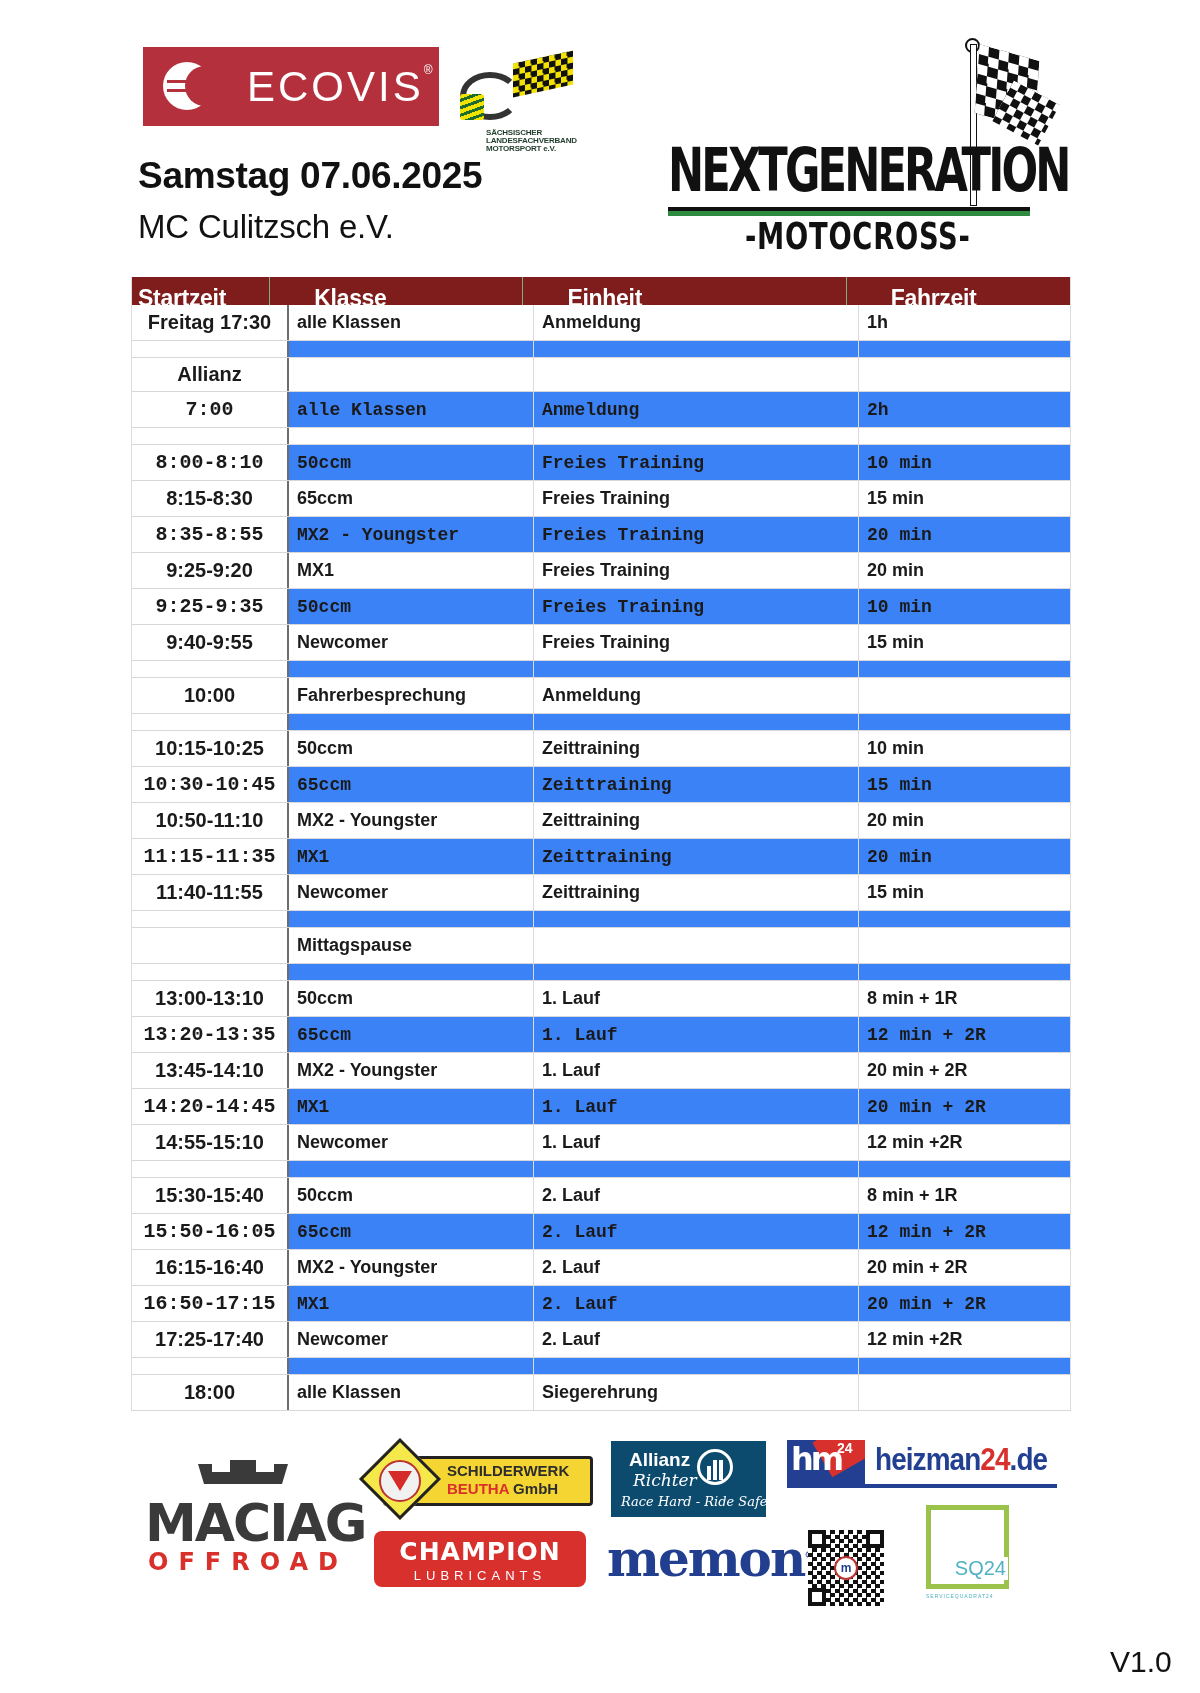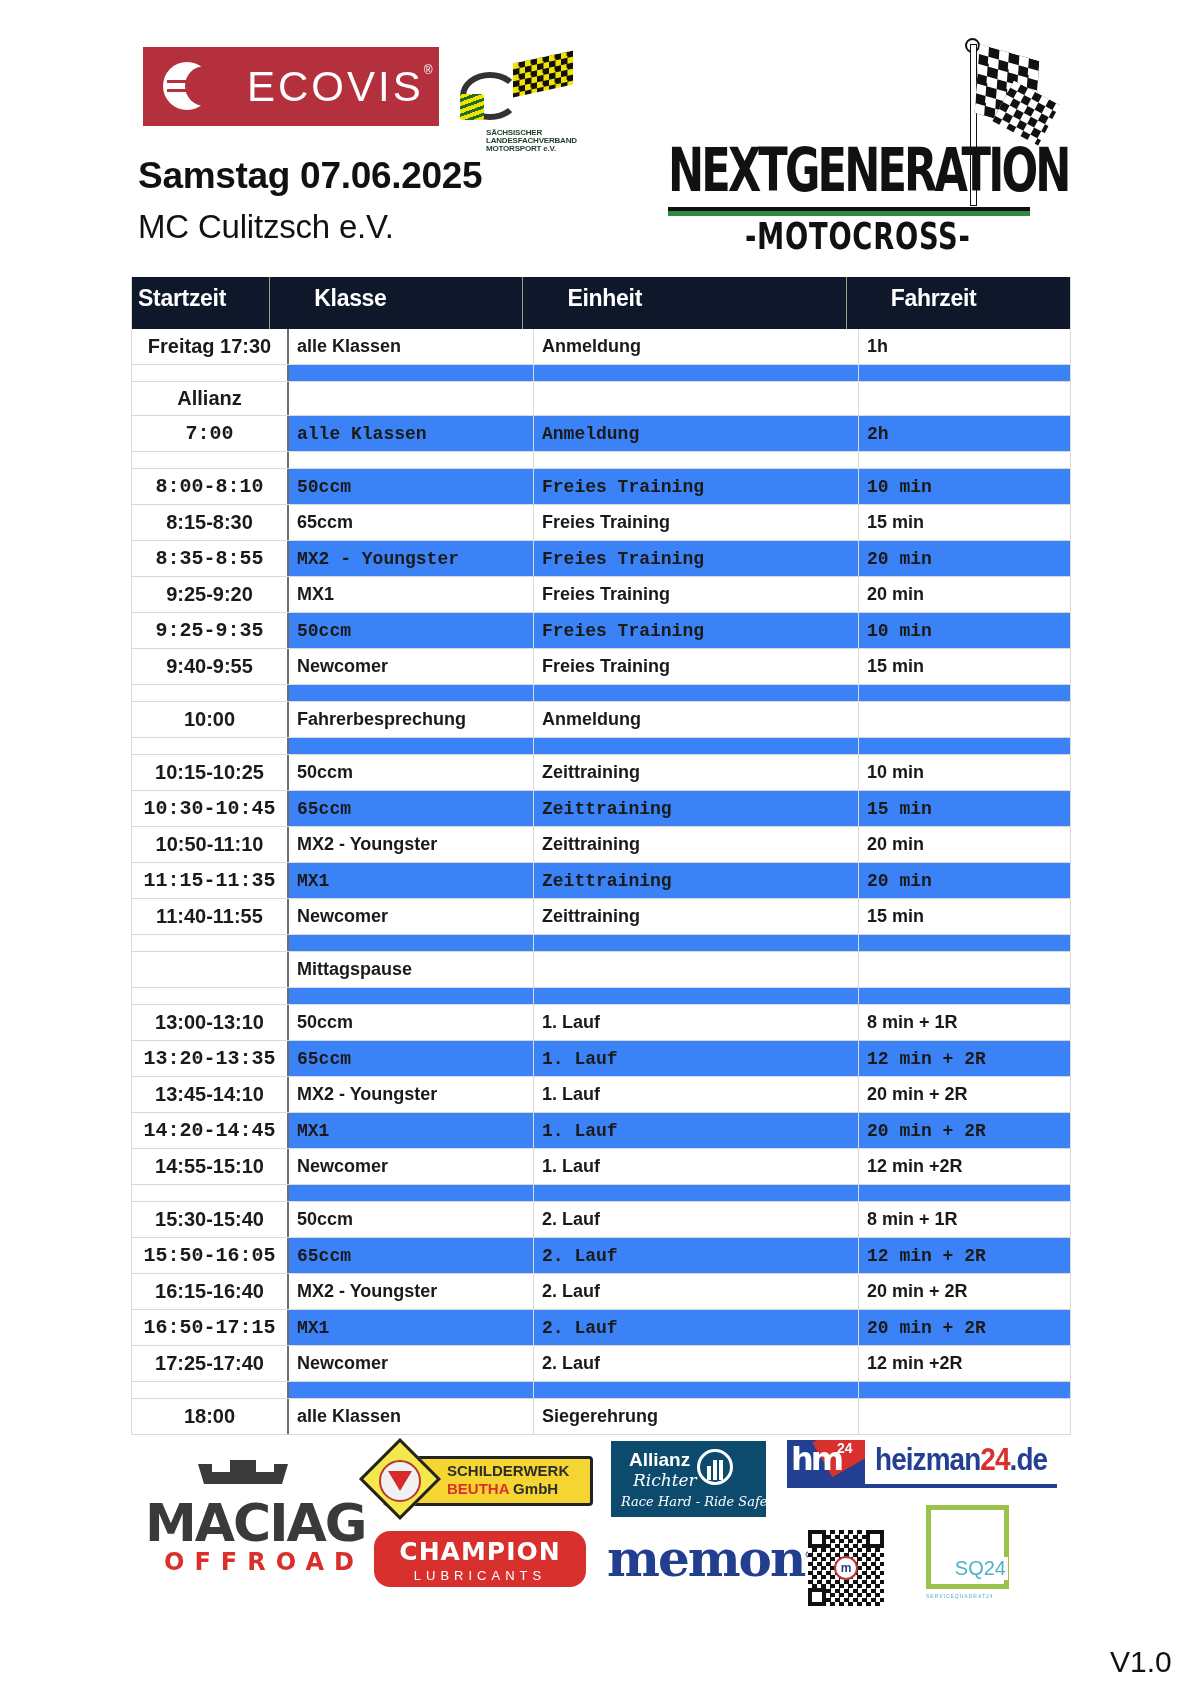--- a/index.html
+++ b/index.html
@@ -48,21 +48,21 @@
   .flagball { left:965px; top:38px; width:11px; height:11px; border-radius:50%; border:2px solid #111; background:#fff; }
   .checker { left:977px; top:52px; width:60px; height:70px;
        background: repeating-conic-gradient(#111 0 25%, #fff 0 50%) 0 0/20px 20px;
        transform: skewY(12deg) rotate(4deg); }
   .checker2 { left:1000px; top:90px; width:52px; height:46px;
        background: repeating-conic-gradient(#111 0 25%, #fff 0 50%) 0 0/16px 16px;
        transform: rotate(28deg); }
 
   
   .tbl { left:131px; top:277px; width:938px; }
-  .thead { display:flex; height:52px; background:#0f172a; color:#fff;gap:38px; }
+  .thead { display:flex; height:28px; background:#7f1d1d; color:#fff;gap:38px; }
   .thead .th { font-size:23px; font-weight:bold; line-height:43px; padding-left:6px; box-sizing:border-box;
        border-right:1px solid #86ab7d; letter-spacing:-0.3px; }
   .thead .th:last-child { border-right:none; }
   .c1 { width:157px; }
   .c2 { width:245px; }
   .c3 { width:325px; }
   .c4 { width:211px; }
   .row { display:flex; border-bottom:1px solid #d6d8dc; box-sizing:border-box; }
   .row.data { height:36px; }
   .row.spacer { height:17px; }
@@ -75,36 +75,36 @@
   .row .td.c1 { justify-content:center; padding-left:0; font-size:20px; background:#fff;
        border-right:2px solid #6d6d6d; }
   .row.spacer .td.c1 { background:#fff; }
   .tbl { border-left:1px solid #dcdcdc; border-right:1px solid #dcdcdc; }
 
   
   .maciag-crown { left:198px; top:1460px; width:90px; height:24px; }
   .maciag { left:145px; top:1493px; font-size:52px; font-weight:bold; color:#3a3a3a; letter-spacing:-2px;
        font-family:"DejaVu Sans", sans-serif; }
   .offroad { left:148px; top:1548px; font-size:24px; font-weight:bold; color:#d9302c; letter-spacing:10px;
-       font-family:"DejaVu Sans", sans-serif;margin-left:16px; }
+       font-family:"DejaVu Sans", sans-serif; }
 
   .schild { left:365px; top:1444px; width:230px; height:74px; }
   .schild .box { position:absolute; left:18px; top:12px; width:210px; height:50px; background:#f5d531;
        border:3px solid #222; border-radius:4px; box-sizing:border-box; }
   .schild .diamond { position:absolute; left:6px; top:6px; width:58px; height:58px; background:#f5e84a;
        border:3px solid #222; transform:rotate(45deg); box-sizing:border-box; }
   .schild .circle { position:absolute; left:14px; top:16px; width:42px; height:42px; border-radius:50%;
        background:#f1f1f1; border:2px solid #b33; box-sizing:border-box; }
   .schild .tri { position:absolute; left:23px; top:27px; width:0; height:0;
        border-left:12px solid transparent; border-right:12px solid transparent; border-top:20px solid #d52b2b; }
   .schild .l1 { position:absolute; left:82px; top:18px; font-size:15px; font-weight:bold; color:#2d2d2d; }
   .schild .l2 { position:absolute; left:82px; top:36px; font-size:15px; font-weight:bold; color:#d9302c; }
   .schild .l2 span { color:#2d2d2d; }
 
-  .champion { left:374px; top:1531px; width:212px; height:56px; background:#d8312d; border-radius:16px;
+  .champion { left:374px; top:1531px; width:212px; height:56px; background:#d8312d; border-radius:8px;
        color:#fff; text-align:center; }
   .champion .l1 { font-size:25px; font-weight:bold; letter-spacing:1px; padding-top:8px; line-height:1;
        font-family:"DejaVu Sans", sans-serif; }
   .champion .l2 { font-size:13px; letter-spacing:5px; margin-top:4px; }
 
   .allianz { left:611px; top:1441px; width:155px; height:76px; background:#0c4a6e; color:#fff; }
   .allianz .l1 { position:absolute; left:18px; top:8px; font-size:19px; font-weight:bold; }
   .allianz .l2 { position:absolute; left:22px; top:29px; font-size:17px; font-style:italic;
        font-family:"DejaVu Serif", serif; }
   .allianz .eagle { position:absolute; left:86px; top:8px; width:36px; height:36px; border-radius:50%;

